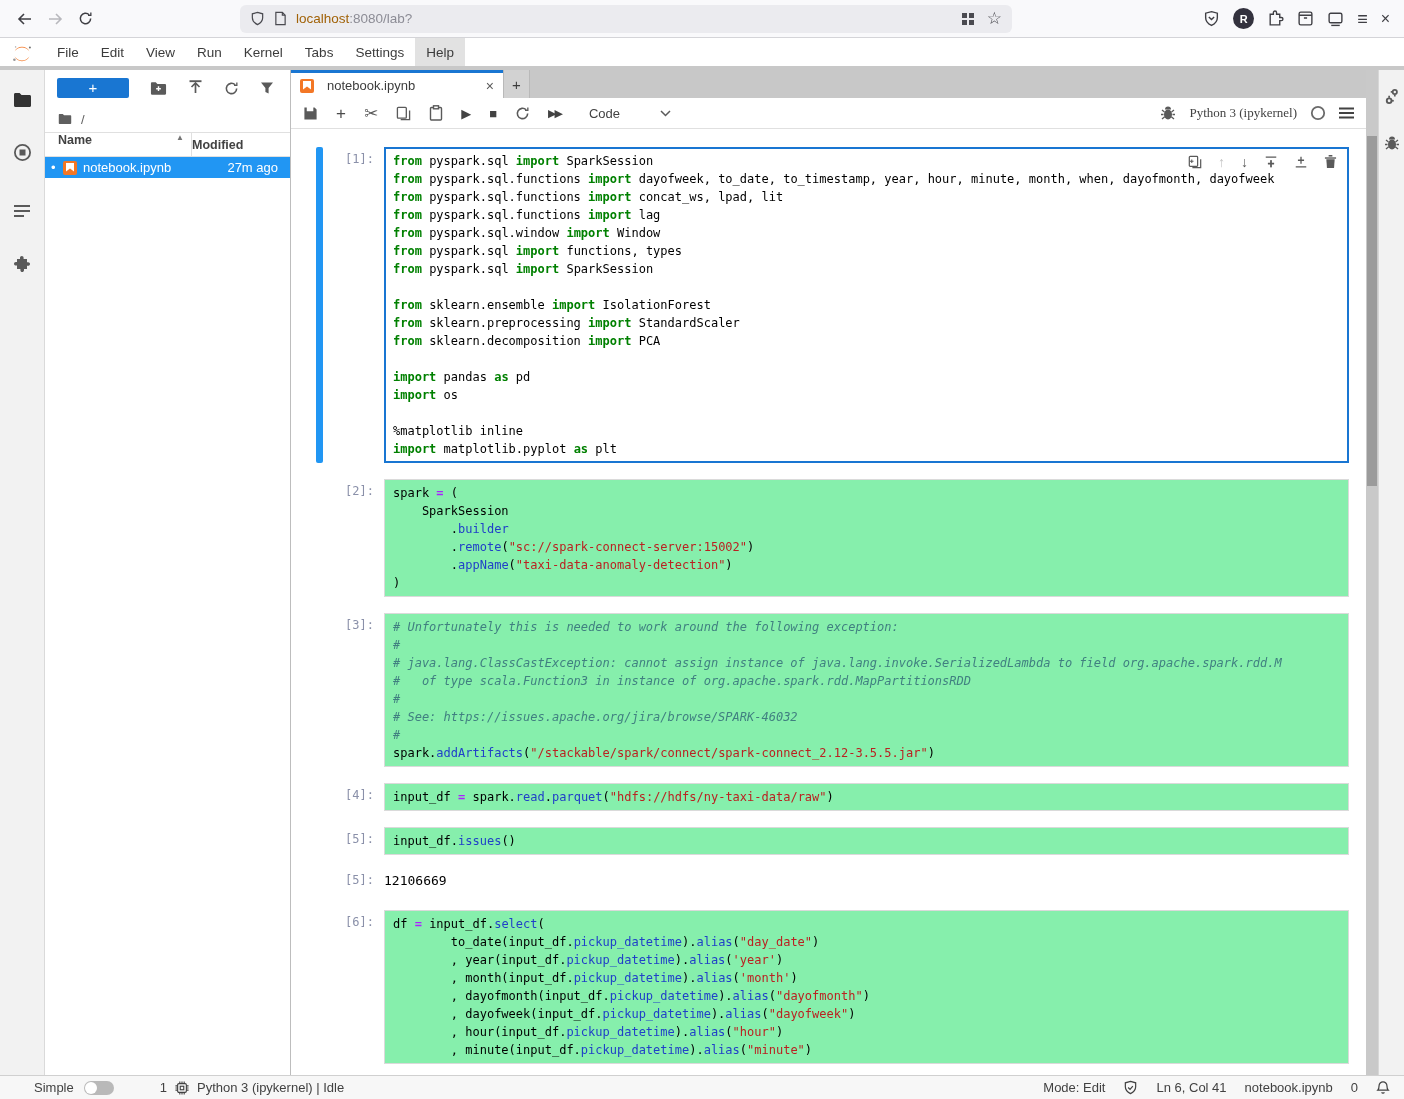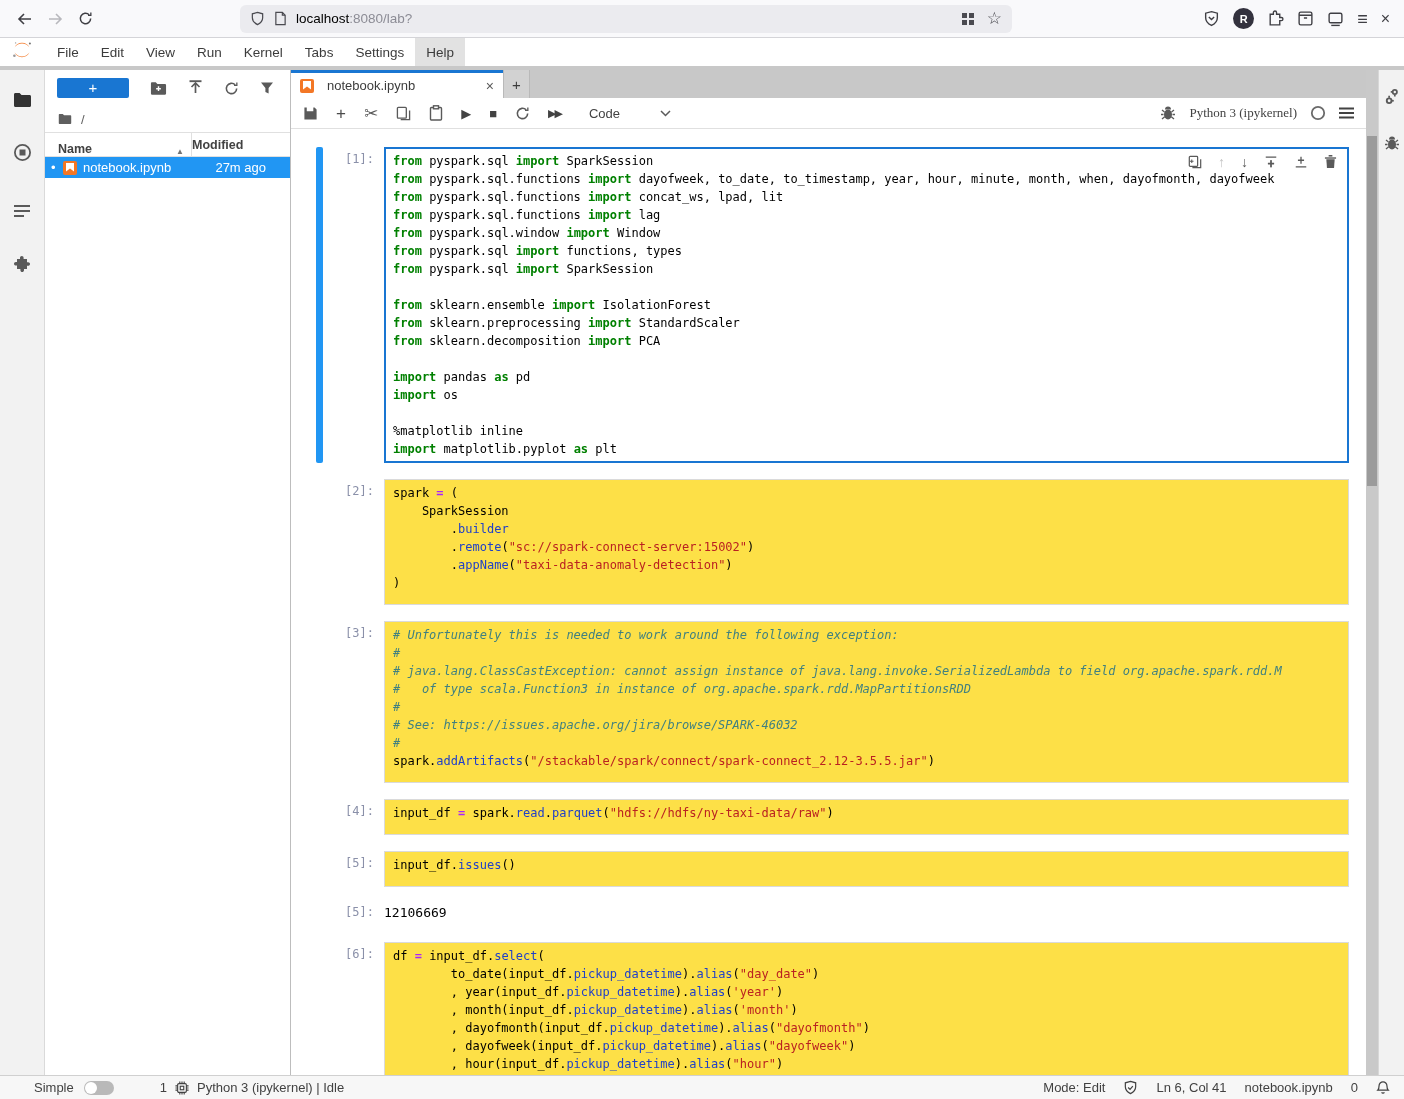--- a/index.html
+++ b/index.html
@@ -5,76 +5,76 @@
   * { margin:0; padding:0; box-sizing:border-box; }
   html,body { background:#e0e0e0; }
   body { font-family:"Liberation Sans","DejaVu Sans",sans-serif; }
   .screen { position:relative; width:1404px; height:1099px; background:#fff; overflow:hidden; }
 
   
   .browser-bar { height:38px; background:#f9f9fb; border-bottom:1px solid #d4d4d8; display:flex; align-items:center; }
   .nav-btn { width:30px; height:28px; display:flex; align-items:center; justify-content:center; color:#3f3f44; }
   .nav-btn.disabled { color:#b8b8bd; }
   .urlbar { margin-left:140px; width:772px; height:28px; background:#ebebef; border-radius:6px; display:flex; align-items:center; padding:0 10px; font-size:13.5px; }
-  .urlbar .host { color:#000000; }
+  .urlbar .host { color:#a16207; }
   .urlbar .rest { color:#8c8c95; }
   .url-ic { color:#4a4a50; margin-right:9px; }
   .urlbar .spacer { flex:1; }
   .url-right-ic { color:#4a4a50; margin-left:12px; }
   .browser-right { margin-left:auto; display:flex; align-items:center; gap:13px; padding-right:14px; color:#3f3f44; }
   .avatar { width:21px; height:21px; border-radius:50%; background:#33323e; color:#fff; font-size:11px; font-weight:bold; display:flex; align-items:center; justify-content:center; }
   .glyph { font-size:15px; line-height:1; }
 
   
-  .menubar { height:28px; background:#ffffff; display:flex; align-items:flex-start; padding-left:10px; }
+  .menubar { height:28px; background:#ffffff; display:flex; align-items:flex-end; padding-left:10px; }
   .logo { width:24px; height:24px; margin-right:12px; }
   .menu-item { padding:0 11px; height:28px; display:flex; align-items:center; font-size:13.5px; color:#3c3c3c; cursor:default; }
   .menu-item.hl { background:#e2e2e2; }
 
   
   .main { position:absolute; top:66px; left:0; right:0; bottom:24px; display:flex; border-top:4px solid #c8c8c8; background:#c8c8c8; }
   .left-strip { width:45px; background:#f2f2f2; border-right:1px solid #dadada; display:flex; flex-direction:column; align-items:center; color:#5a5a5a; }
   .strip-ic { height:44px; display:flex; align-items:center; justify-content:center; width:100%; }
   .strip-ic.active { color:#333; }
 
   .filebrowser { width:246px; background:#fff; border-right:1px solid #bdbdbd; font-size:13px; color:#424242; display:flex; flex-direction:column; }
   .fb-toolbar { height:36px; display:flex; align-items:center; padding:0 12px; gap:21px; color:#5a5a5a; }
   .new-launcher { width:72px; height:20px; background:#1976d2; border:none; border-radius:2px; color:#fff; font-size:15px; line-height:18px; display:flex; align-items:center; justify-content:center; }
   .fb-crumb { height:26px; display:flex; align-items:center; padding:0 13px; gap:9px; color:#5f5f5f; }
   .fb-header { height:25px; display:flex; align-items:center; border-top:1px solid #e0e0e0; border-bottom:1px solid #e0e0e0; font-weight:bold; font-size:12.5px; }
-  .fb-h-name { flex:0 0 147px; padding-left:13px; display:flex; align-items:flex-end; border-right:1px solid #e0e0e0; height:100%; }
+  .fb-h-name { flex:0 0 147px; padding-left:13px; display:flex; align-items:flex-start; border-right:1px solid #e0e0e0; height:100%; }
   .caret { font-size:8px; color:#757575; margin-left:auto; margin-right:7px; }
   .fb-h-mod { flex:1; padding-right:8px; }
   .fb-row { height:21px; display:flex; align-items:center; background:#2196f3; color:#fff; padding-left:6px; }
   .dirty-dot { width:12px; font-size:13px; }
   .nb-ico { width:14px; height:14px; background:#f37726; border-radius:2px; margin-right:6px; position:relative; flex:0 0 14px; }
   .nb-ico::after { content:""; position:absolute; left:3px; top:2px; width:8px; height:9px; background:#fff;
       clip-path:polygon(0 0,100% 0,100% 100%,50% 68%,0 100%); }
   .fb-row .fname { flex:1; }
-  .fb-row .fmod { padding-right:24px; }
+  .fb-row .fmod { padding-right:12px; }
 
   .dock { flex:1; display:flex; flex-direction:column; background:#fff; min-width:0; }
   .tabbar { height:28px; background:#c8c8c8; display:flex; }
   .tab { width:212px; background:#fff; border-top:3px solid #1976d2; display:flex; align-items:center; padding:0 9px; gap:7px; font-size:13px; color:#3c3c3c; }
   .tab .close { margin-left:auto; color:#5a5a5a; font-size:14px; }
   .tab-plus { width:27px; background:#d2d2d2; border-left:1px solid #b9b9b9; border-right:1px solid #b9b9b9; display:flex; align-items:center; justify-content:center; color:#3c3c3c; font-size:15px; }
 
   .nbtoolbar { height:31px; background:#fff; border-bottom:1px solid #e0e0e0; display:flex; align-items:center; padding:0 12px; gap:18px; color:#5a5a5a; }
   .celltype { display:flex; align-items:center; gap:40px; font-size:13px; color:#424242; margin-left:10px; }
   .tb-right { margin-left:auto; display:flex; align-items:center; gap:13px; }
   .kernel-name { font-size:13px; color:#424242;font-family:Liberation Serif, serif; }
 
   .nbarea { flex:1; background:#fff; overflow:hidden; padding:18px 0 0 25px; }
 
   
   .cell-row { display:flex; margin:0 17px 16px 0; }
   .collapser { flex:0 0 7px; border-radius:2px; margin-right:4px; background:transparent; }
   .cell-row.active .collapser { background:#2196f3; }
   .prompt { flex:0 0 57px; text-align:right; padding:5px 10px 0 0; font-family:"DejaVu Sans Mono",monospace; font-size:12px; color:#8a90a9; }
-  .editor { flex:1; min-width:0; position:relative; background:#fde047; border:1px solid #dadada; padding:4px 0 12px 8px; overflow:hidden; }
+  .editor { flex:1; min-width:0; position:relative; background:#86efac; border:1px solid #dadada; padding:4px 0 4px 8px; overflow:hidden; }
   .cell-row.active .editor { background:#fff; border:2px solid #1976d2; padding:3px 0 3px 7px; }
   .line { height:18px; font-family:"DejaVu Sans Mono",monospace; font-size:12px; line-height:18px; white-space:pre; color:#000; }
   .tok-k { color:var(--tok-k); font-weight:bold; }
   .tok-p { color:var(--tok-p); }
   .tok-s { color:var(--tok-s); }
   .tok-c { color:var(--tok-c); font-style:italic; }
   .tok-o { color:var(--tok-o); font-weight:bold; }
   .output-row { display:flex; margin:0 17px 22px 0; }
   .output-row .otext { flex:1; padding-top:2px; font-family:"DejaVu Sans Mono",monospace; font-size:13px; color:#000; }
 

